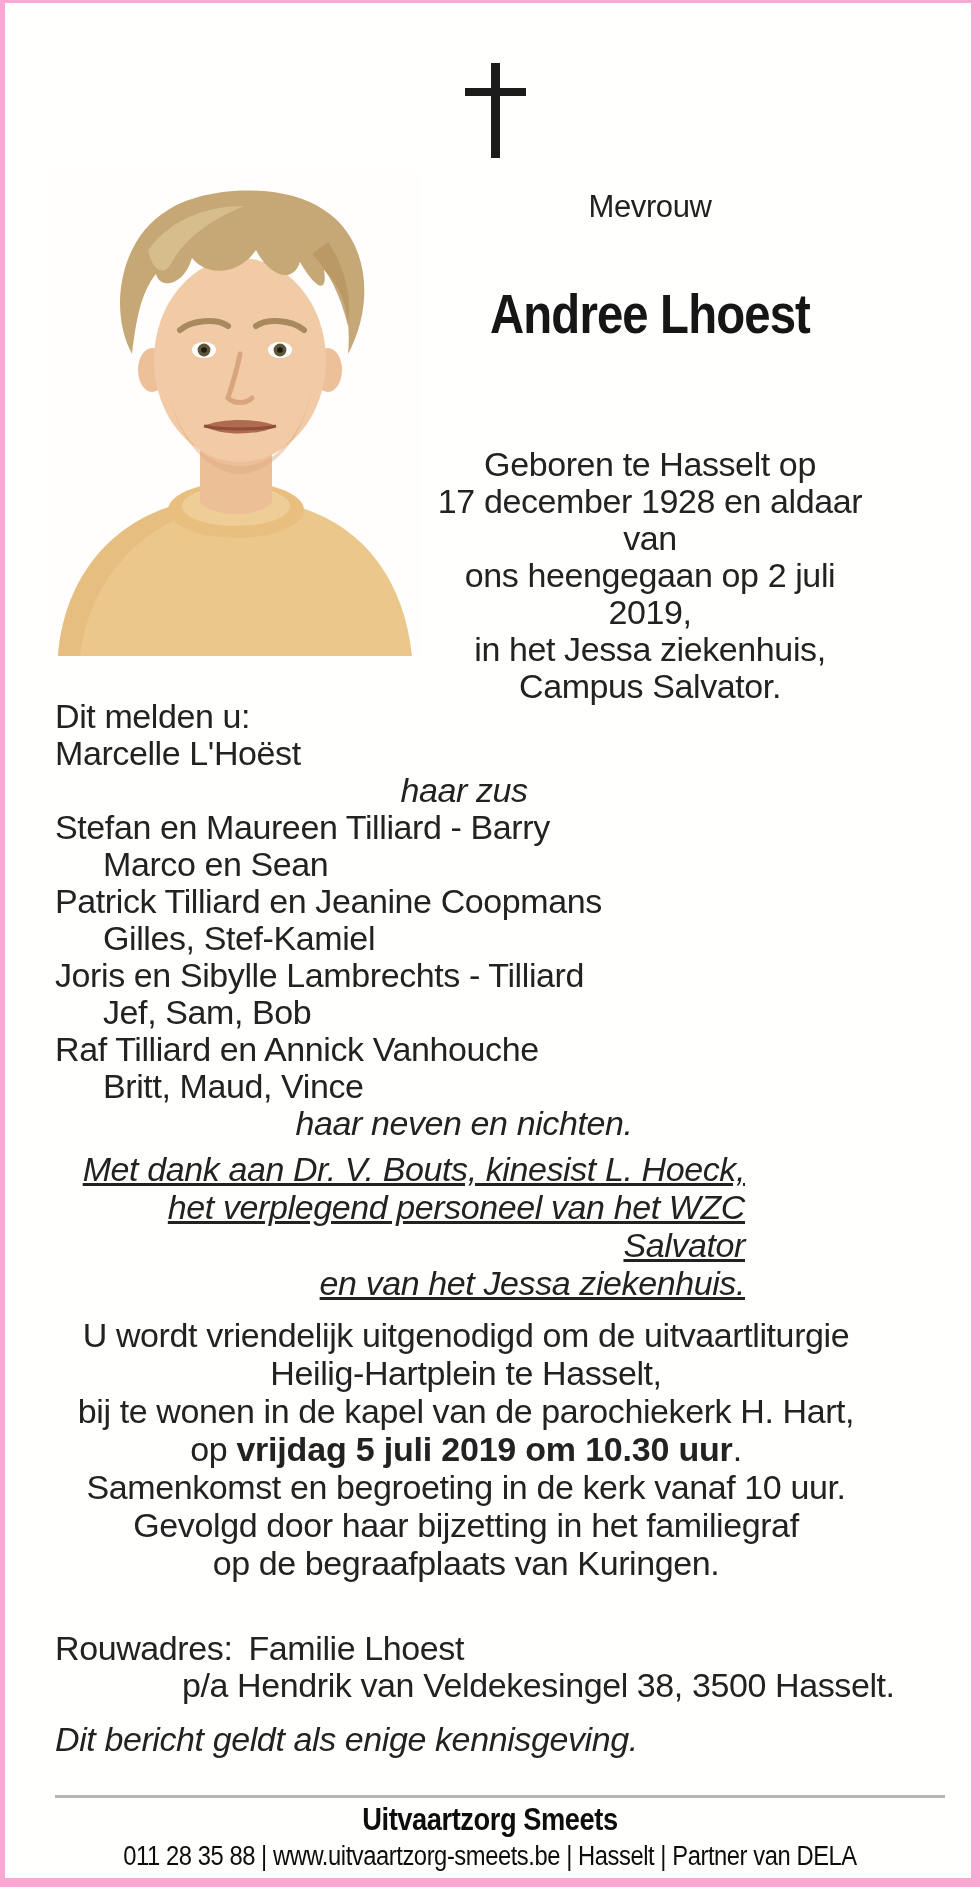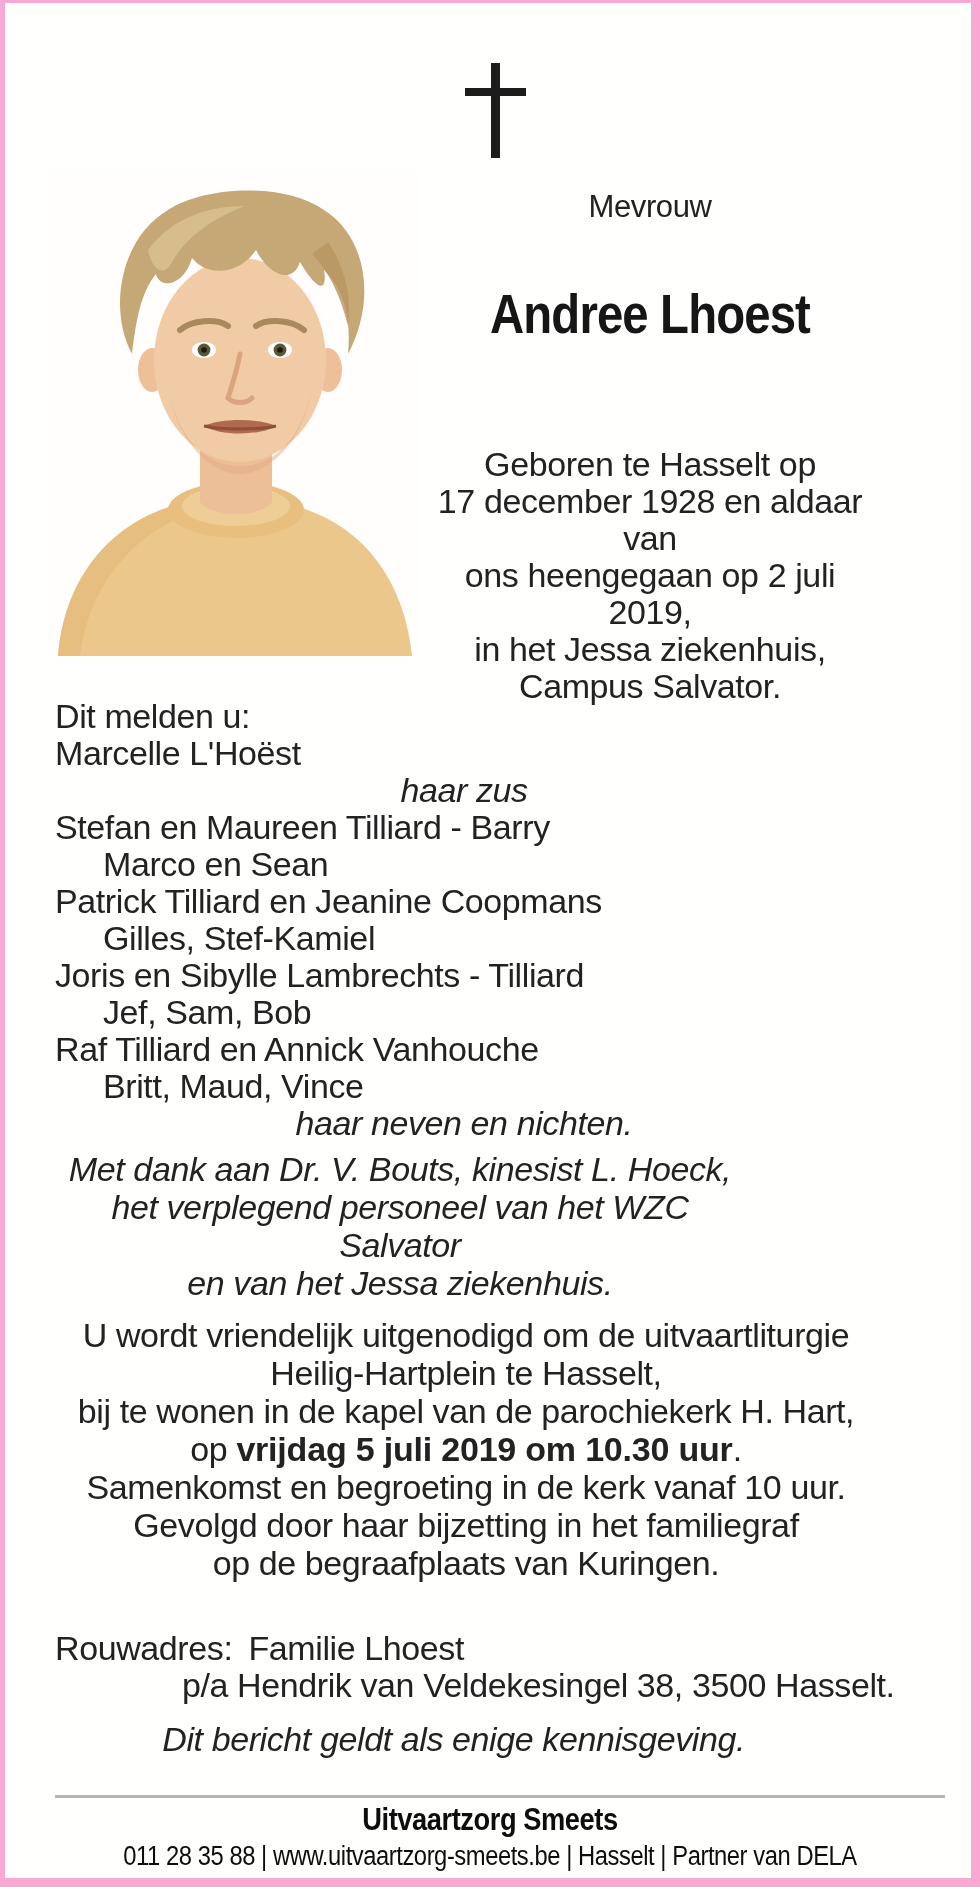--- a/index.html
+++ b/index.html
@@ -22,30 +22,30 @@
   .birthdeath { left:420px; top:446px; width:460px; text-align:center; }
 
   
   .photo { position:absolute; left:48px; top:170px; width:372px; height:486px; }
 
   
   .family-block { left:55px; top:698px; width:818px; }
   .family-block .rel { text-align:center; font-style:italic; }
   .family-block .indent { padding-left:48px; }
 
-  .thanks { left:55px; top:1150px; width:690px; text-align:center; font-style:italic; line-height:38px; }
+  .thanks { left:55px; top:1150px; width:690px; text-align:right; font-style:italic; line-height:38px;text-decoration:underline; }
 
   .service { left:60px; top:1316px; width:812px; text-align:center; line-height:38px; }
   .service b { letter-spacing:-0.2px; }
 
   .rouwadres { left:55px; top:1630px; width:860px; line-height:37px; }
   .rouwadres .addr2 { padding-left:127px; }
   .rouwadres .fam { margin-left:16px; }
 
-  .notice { left:55px; top:1721px; width:690px; text-align:right; font-style:italic; }
+  .notice { left:55px; top:1721px; width:690px; text-align:left; font-style:italic; }
 
   .sep { position:absolute; left:55px; top:1795px; width:890px; height:3px; background:#b3b5b8; }
   .footer-name { left:0; top:1801px; width:980px; text-align:center; font-size:31px; font-weight:bold;
        color:#0d0d0d; transform:scaleX(0.88); transform-origin:center; letter-spacing:-0.5px; }
   .footer-contact { left:0; top:1838px; width:980px; text-align:center; font-size:27px; color:#0d0d0d;
        transform:scaleX(0.88); transform-origin:center; letter-spacing:-0.5px; }
 </style>
 </head>
 <body>
 

